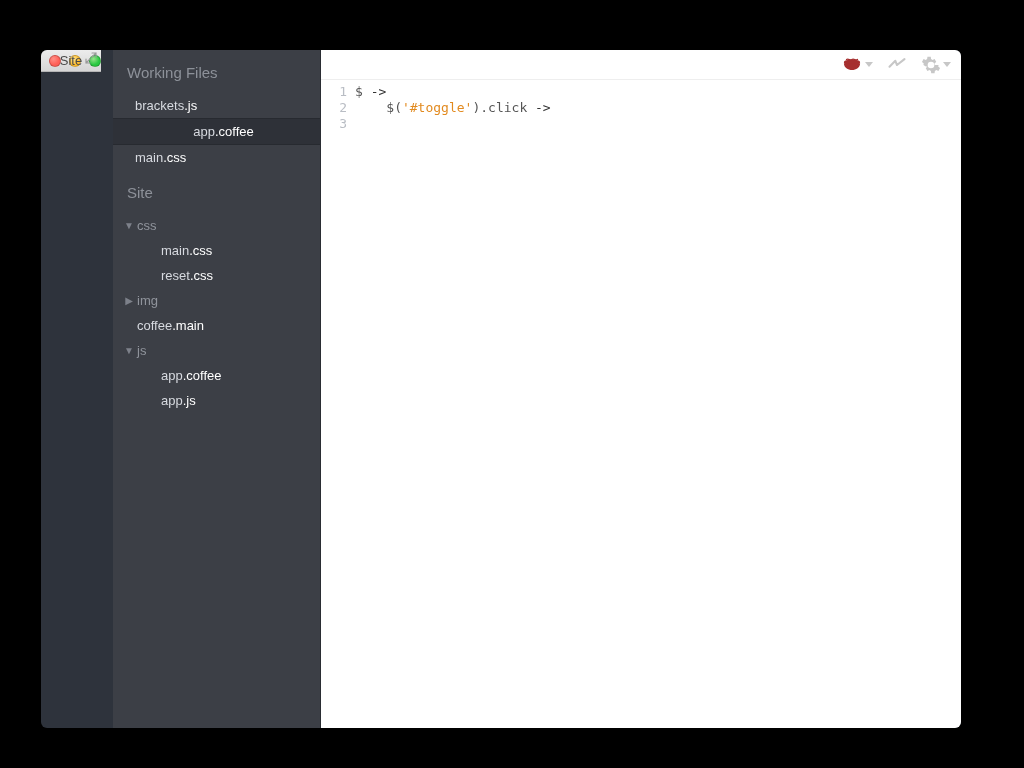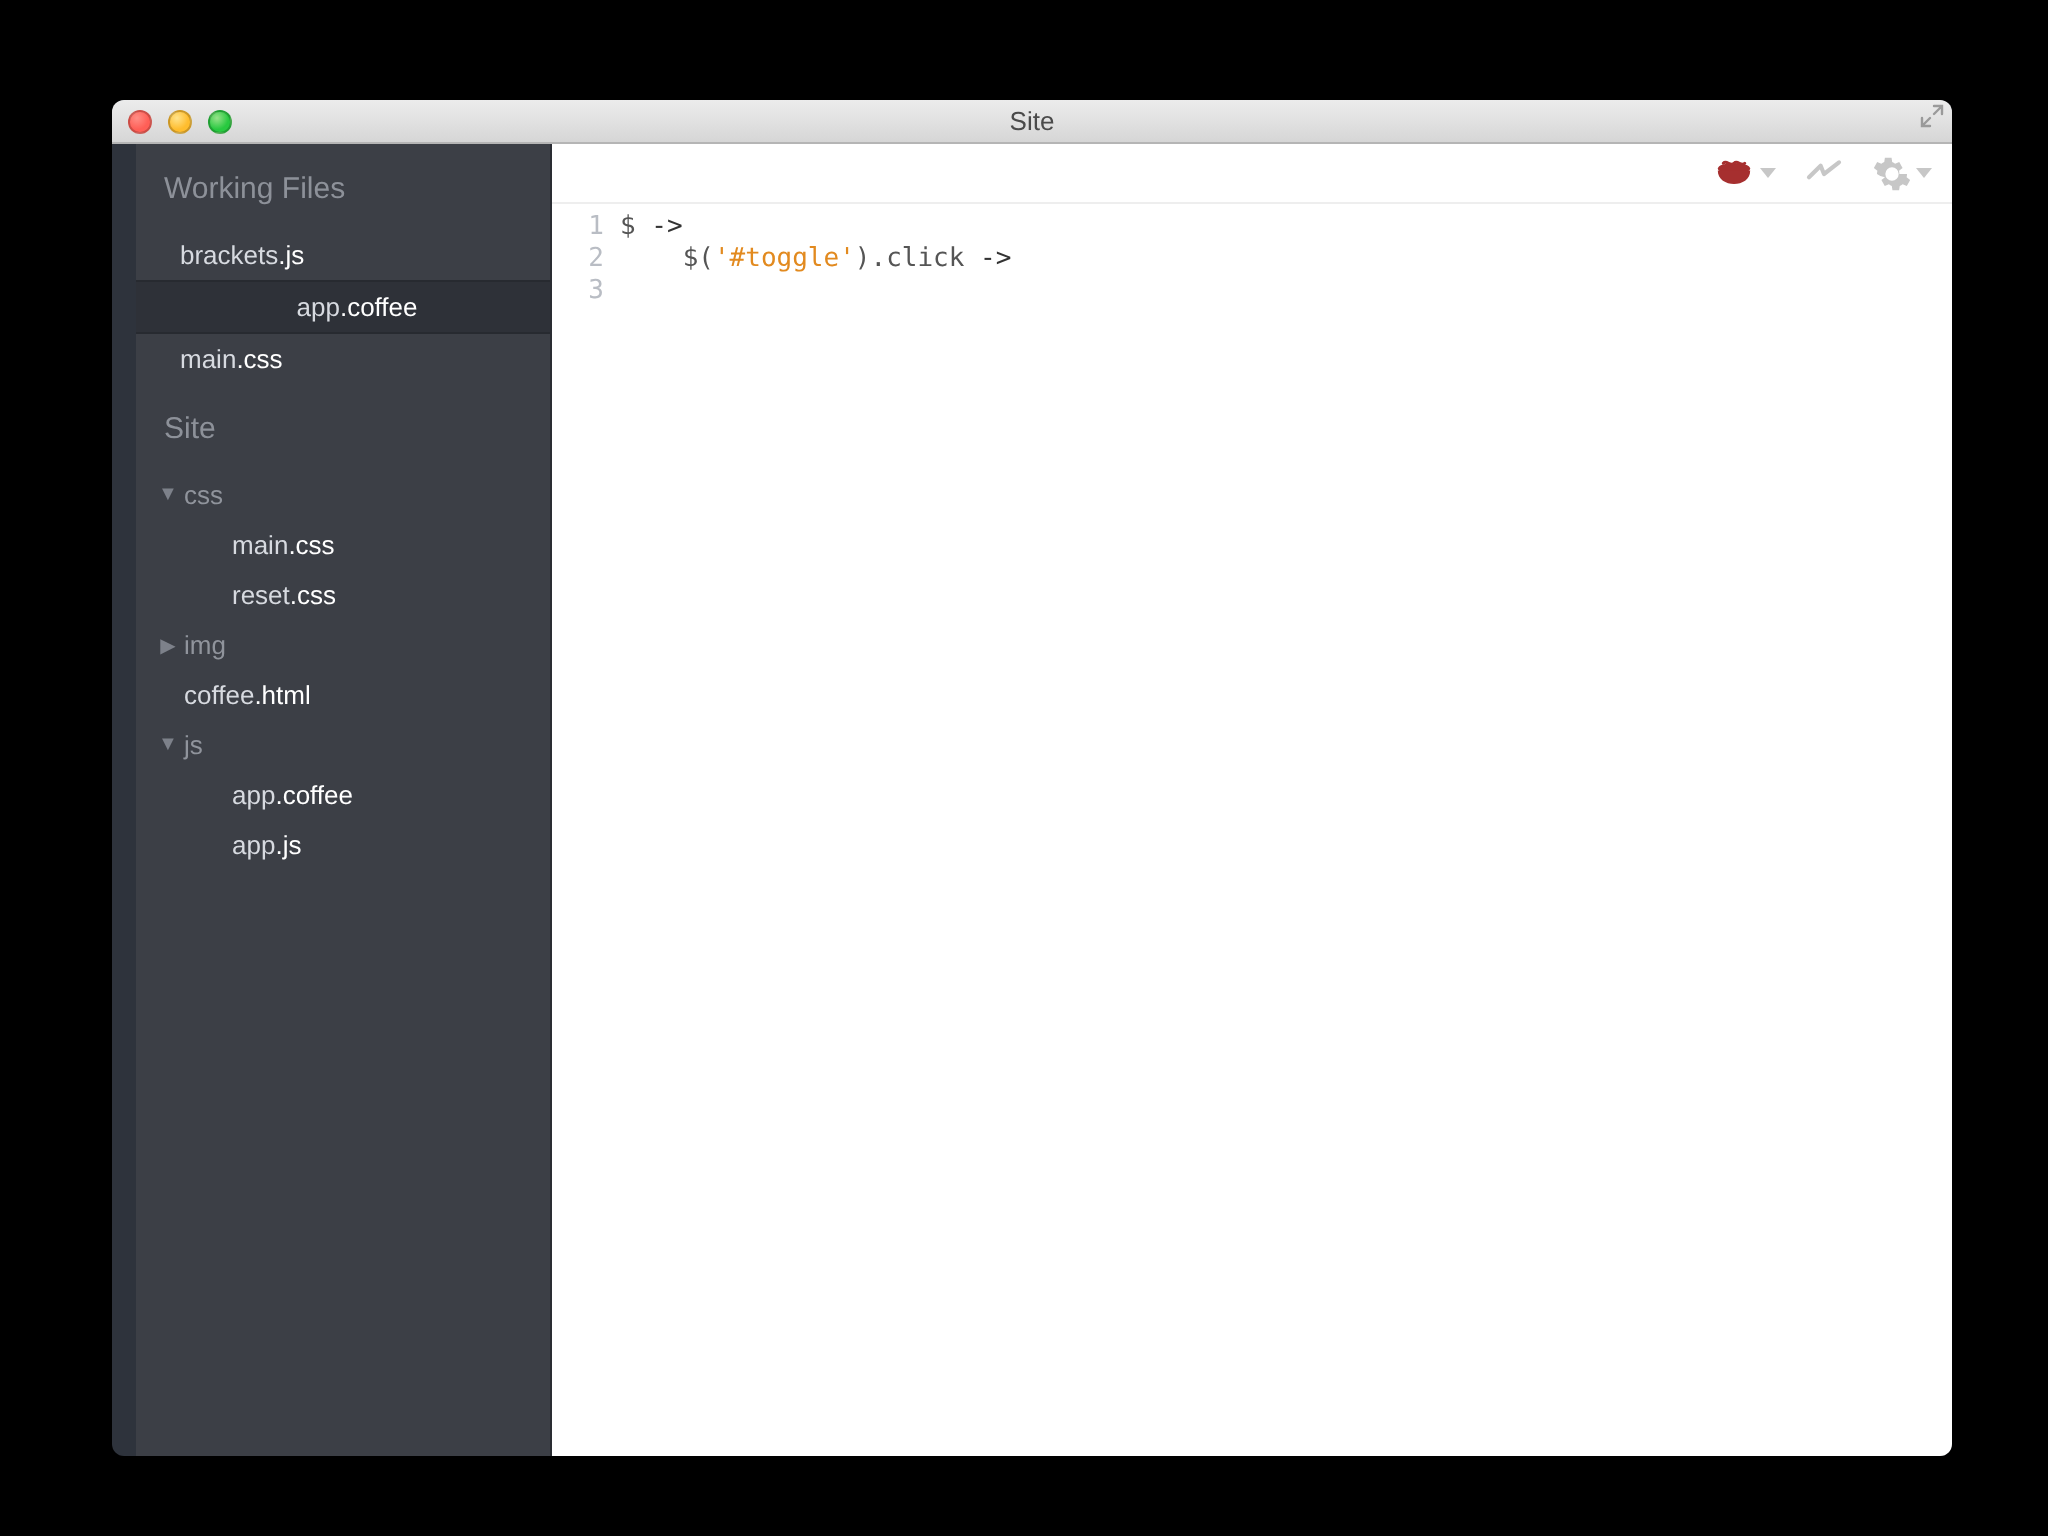--- a/index.html
+++ b/index.html
@@ -1,27 +1,27 @@
 <!DOCTYPE html>
 <html><head>
 <meta charset="utf-8">
 <style>
   * { box-sizing: border-box; margin: 0; padding: 0; }
   html, body { width: 1024px; height: 768px; background: #000; font-family: "Helvetica Neue", Arial, sans-serif; overflow: hidden; }
 
   .window {
     position: absolute;
-    left: 56px; top: 50px;
+    left: 41px; top: 50px;
     width: 920px; height: 678px;
     background: #2e333c;
     border-radius: 6px;
     box-shadow: 0 20px 60px rgba(0,0,0,.6);
     overflow: hidden;
     display: flex;
-    flex-direction: column;
+    flex-direction: row;
   }
 
   
   .titlebar {
     height: 22px;
     background: linear-gradient(#ececec, #d6d6d6);
     border-bottom: 1px solid #b5b5b5;
     display: flex;
     align-items: center;
     position: relative;
@@ -192,21 +192,21 @@
           <li>
             <div class="tree-row">
               <span class="disclosure">▶</span>
               <span class="folder-name">img</span>
             </div>
           </li>
           <li>
             <div class="tree-row">
               <span class="disclosure"></span>
               <span class="fname-base">coffee</span>
-              <span class="fname-ext">.html</span>
+              <span class="fname-ext">.main</span>
             </div>
           </li>
           <li>
             <div class="tree-row">
               <span class="disclosure">▼</span>
               <span class="folder-name">js</span>
             </div>
             <ul class="tree-children">
               <li>
                 <div class="tree-row">

